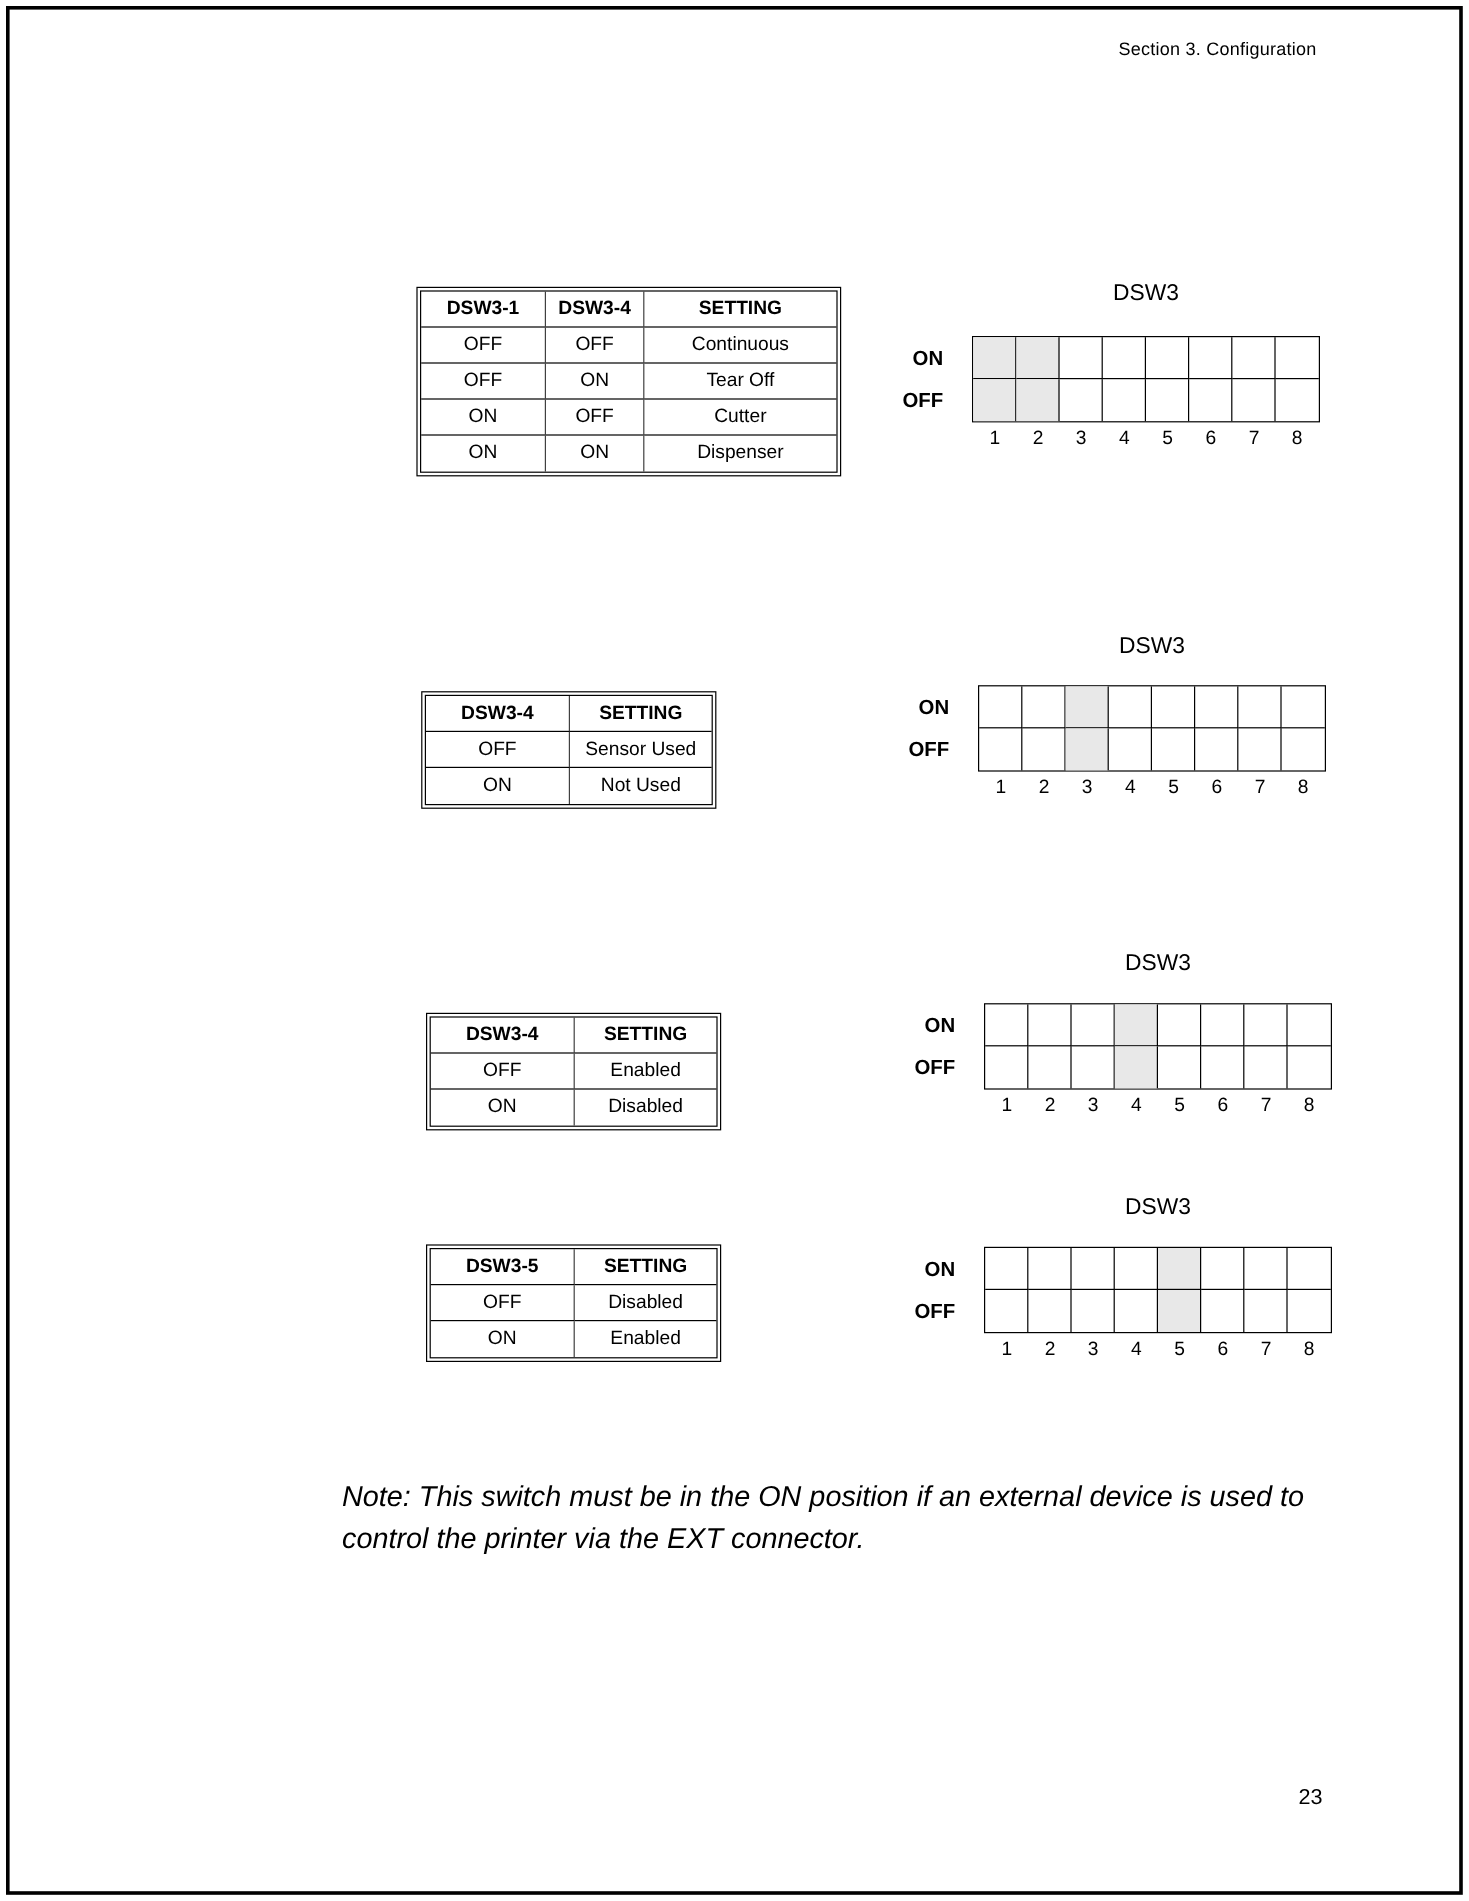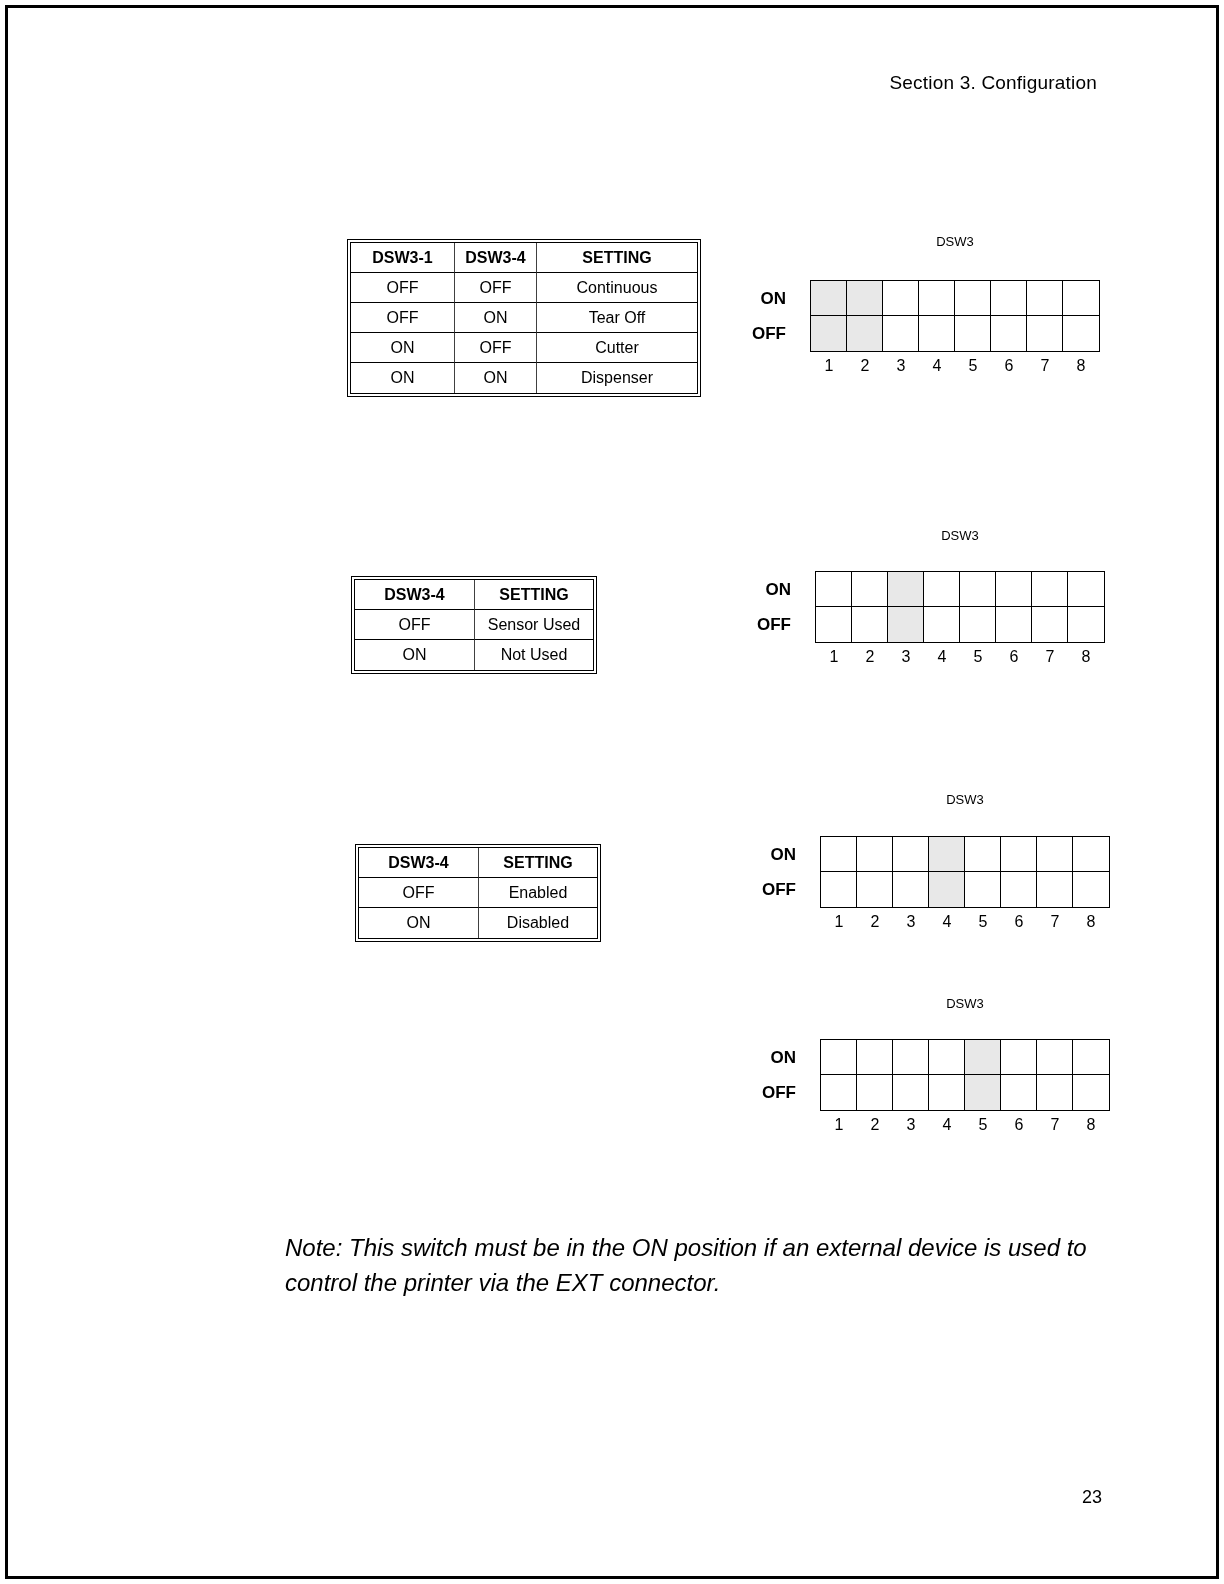--- a/index.html
+++ b/index.html
@@ -17,23 +17,22 @@
     inset: 5px;
     border: 3px solid #000;
     pointer-events: none;
   }
   .page-header {
     position: absolute;
     left: 600px;
     top: 33px;
     width: 497px;
     text-align: right;
-    font-size: 19px;
+    font-size: 15px;
     letter-spacing: 0.2px;
-    margin-top: 39px;
   }
   .table-wrap { position: absolute; }
   .data-table {
     border: 4px double #000;
     border-collapse: separate;
     border-spacing: 0;
     background: #fff;
   }
   .data-table th, .data-table td {
     border-right: 1px solid #404040;
@@ -46,21 +45,21 @@
     box-sizing: border-box;
     white-space: nowrap;
   }
   .data-table th { font-weight: bold; }
   .data-table th:last-child, .data-table td:last-child { border-right: none; }
   .data-table tbody tr:last-child td { border-bottom: none; }
 
   .diagram-title {
     position: absolute;
     text-align: center;
-    font-size: 13px;
+    font-size: 19px;
   }
   .row-label {
     position: absolute;
     width: 60px;
     text-align: right;
     font-weight: bold;
     font-size: 17px;
     line-height: 35px;
   }
   .switch-grid {
@@ -283,20 +282,44 @@
       <span class="switch-number">1</span>
       <span class="switch-number">2</span>
       <span class="switch-number">3</span>
       <span class="switch-number">4</span>
       <span class="switch-number">5</span>
       <span class="switch-number">6</span>
       <span class="switch-number">7</span>
       <span class="switch-number">8</span>
     </div>
 
+  <div class="table-wrap" style="left:355px; top:1037px;">
+    <table class="data-table">
+      <colgroup>
+          <col style="width:120px">
+          <col style="width:118px">
+        </colgroup>
+      <thead>
+        <tr>
+          <th>DSW3-5</th>
+          <th>SETTING</th>
+        </tr>
+      </thead>
+      <tbody>
+        <tr>
+          <td>OFF</td>
+          <td>Disabled</td>
+        </tr>
+        <tr>
+          <td>ON</td>
+          <td>Enabled</td>
+        </tr>
+      </tbody>
+    </table>
+  </div>
 
   <div class="diagram-title" style="left:820px; top:996px; width:290px;">DSW3</div>
   <div class="row-label" style="left:736px; top:1040px;">ON</div>
   <div class="row-label" style="left:736px; top:1075px;">OFF</div>
   <div class="switch-grid" style="left:820px; top:1039px;">
       <div class="switch-cell"></div>
       <div class="switch-cell"></div>
       <div class="switch-cell"></div>
       <div class="switch-cell"></div>
       <div class="switch-cell" style="background: rgb(232, 232, 232);"></div>

